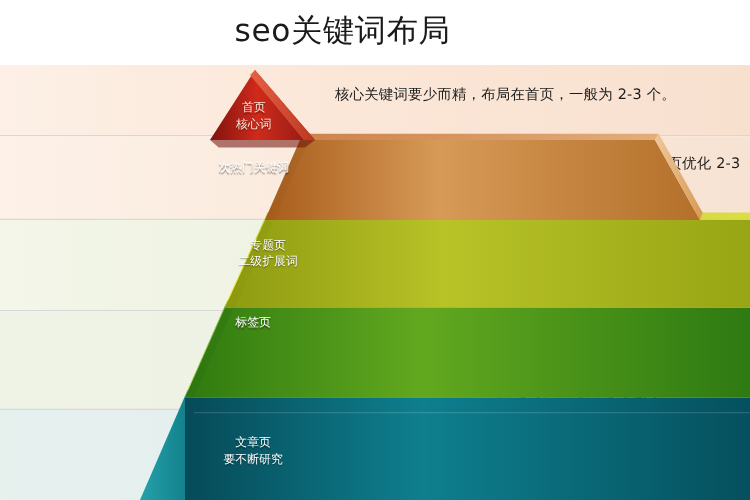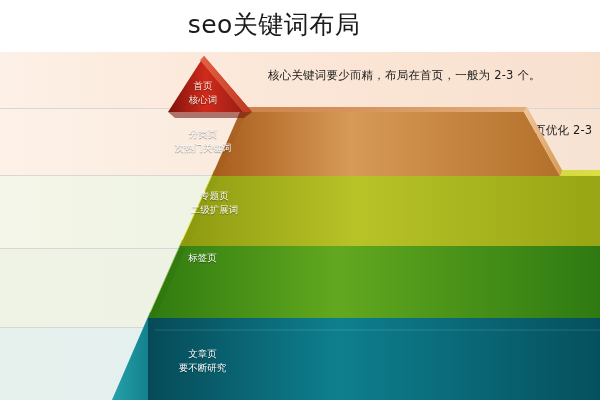--- a/index.html
+++ b/index.html
@@ -47,21 +47,21 @@
   .pyramid svg{display:block;}
 
   .tier-label{
     position:absolute;z-index:30;
     text-align:center;
     color:#ffffff;
     font-size:9.5px;line-height:13px;
     text-shadow:0 1px 1px rgba(0,0,0,.45);
     pointer-events:none;
   }
-  .tier-label .l1{display:block;font-family:Liberation Serif, serif;}
+  .tier-label .l1{display:block;}
   .tier-label .l2{display:block;}
   #lbl0{left:168px;top:80px;width:70px;color:#ffe9d8;}
   #lbl1{left:158px;top:128px;width:90px;}
   #lbl2{left:162px;top:190px;width:105px;text-align:center;}
   #lbl3{left:140px;top:252px;width:125px;}
   #lbl4{left:120px;top:348px;width:165px;}
 </style>
 </head>
 <body>
 
@@ -205,21 +205,20 @@
         <polygon points="168,112 252,112 244,118 175,118" fill="#6f0f0a" opacity="0.55"></polygon>
       </g>
     </svg>
   </div>
 
   <div class="tier-label" id="lbl0">
     <span class="l1">首页</span>
     <span class="l2">核心词</span>
   </div>
   <div class="tier-label" id="lbl1">
-    <span class="l1">分类页</span>
     <span class="l2">次热门关键词</span>
   </div>
   <div class="tier-label" id="lbl2">
     <span class="l1">专题页</span>
     <span class="l2">二级扩展词</span>
   </div>
   <div class="tier-label" id="lbl3">
     <span class="l1">标签页</span>
   </div>
   <div class="tier-label" id="lbl4">

